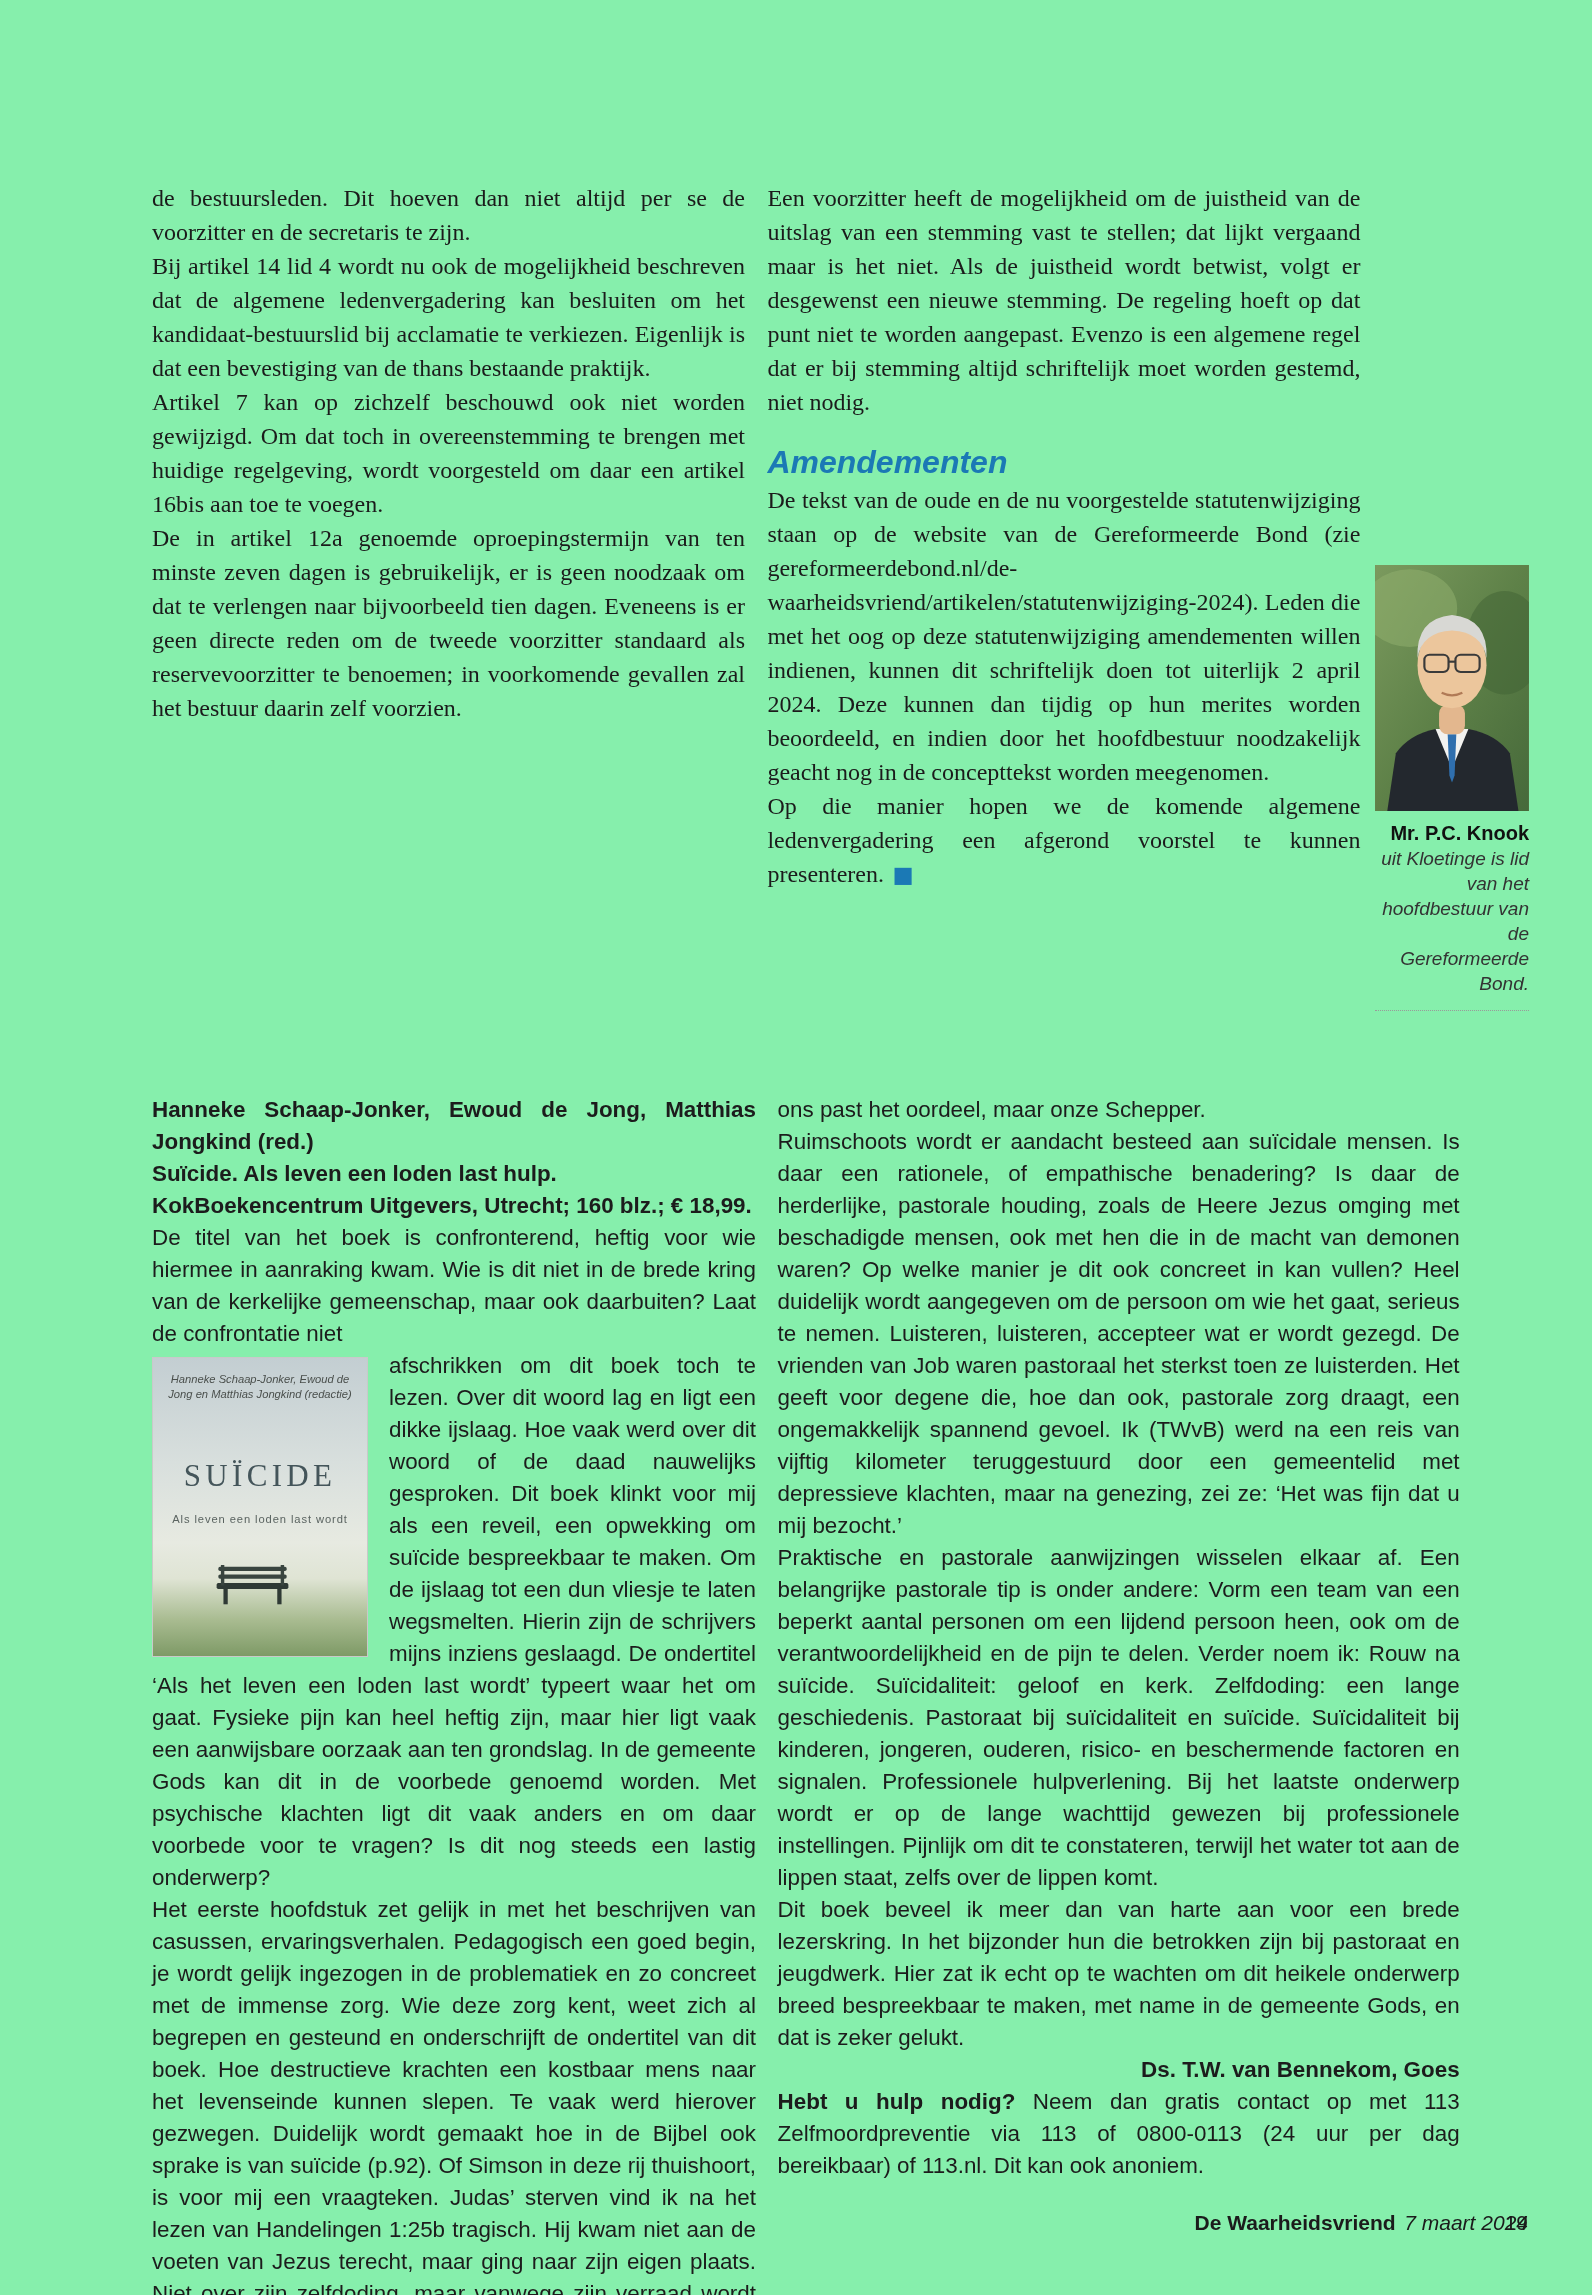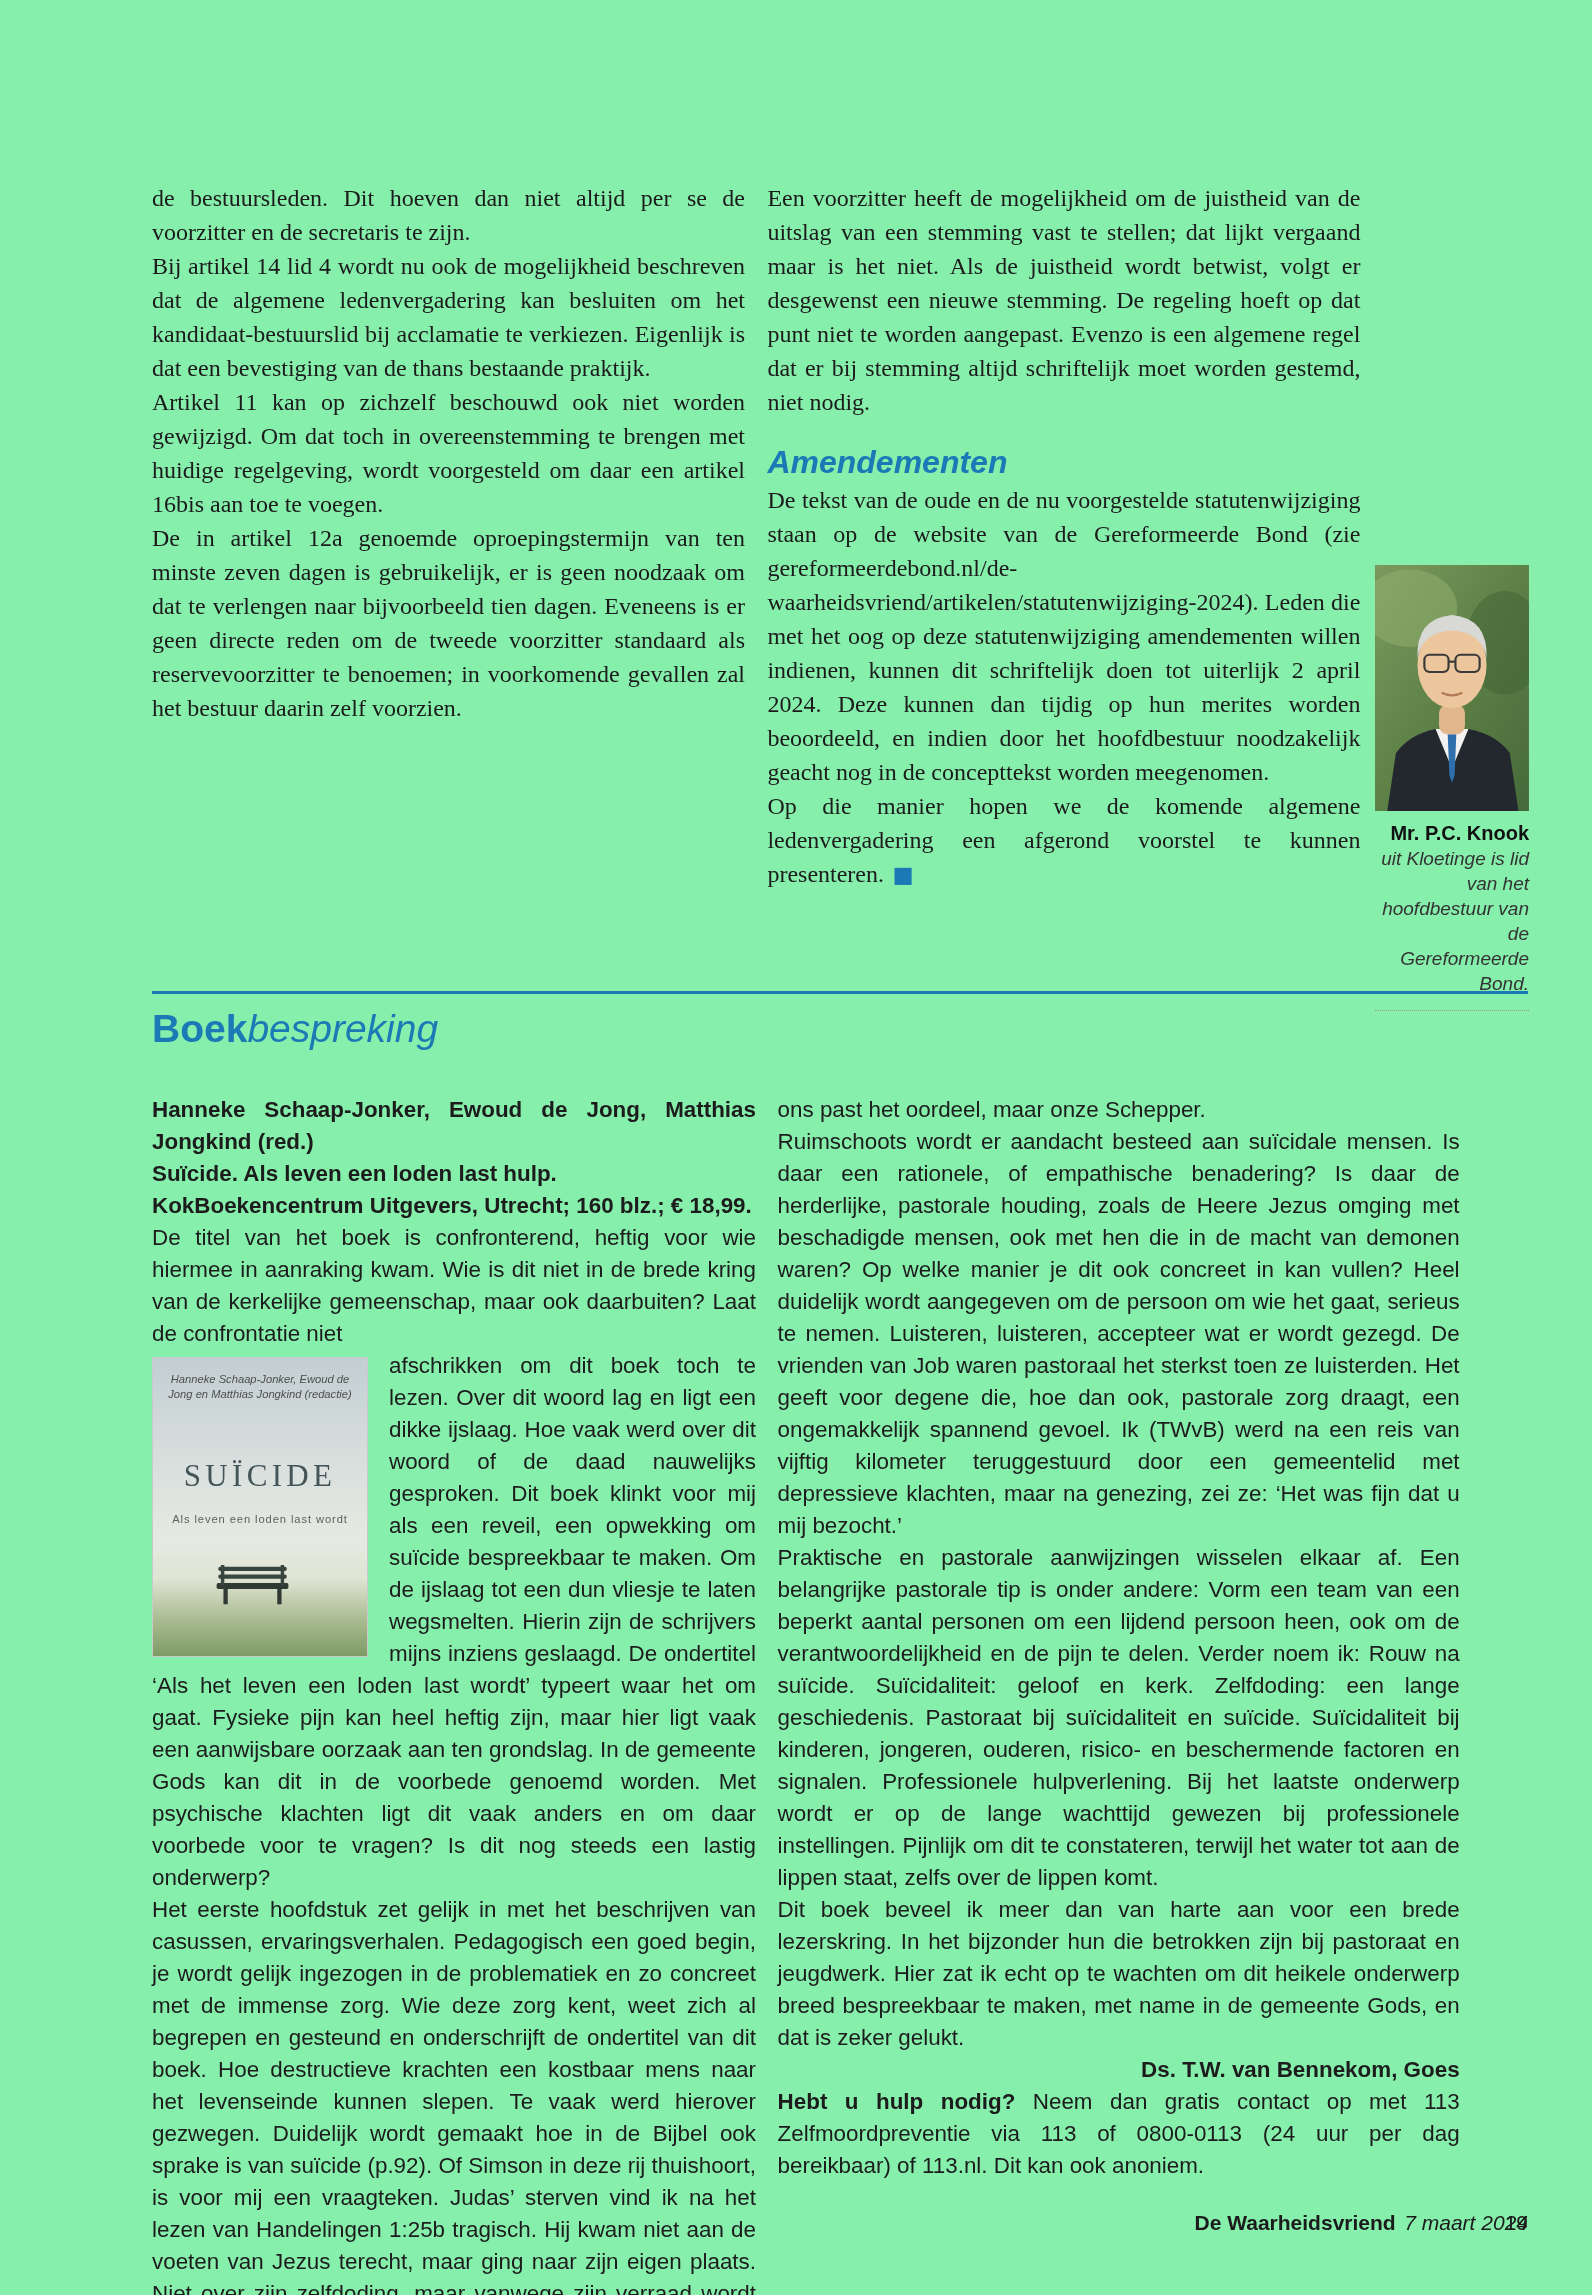--- a/index.html
+++ b/index.html
@@ -105,21 +105,21 @@
 </style>
 </head>
 <body>
 
 <div class="page">
 
   <section class="top-article">
     <div class="col">
       <p>de bestuursleden. Dit hoeven dan niet altijd per se de voorzitter en de secretaris te zijn.</p>
       <p>Bij artikel 14 lid 4 wordt nu ook de mogelijkheid beschreven dat de algemene ledenvergadering kan besluiten om het kandidaat-bestuurslid bij acclamatie te verkiezen. Eigenlijk is dat een bevestiging van de thans bestaande praktijk.</p>
-      <p>Artikel 11 kan op zichzelf beschouwd ook niet worden gewijzigd. Om dat toch in overeenstemming te brengen met huidige regelgeving, wordt voorgesteld om daar een artikel 16bis aan toe te voegen.</p>
+      <p>Artikel 7 kan op zichzelf beschouwd ook niet worden gewijzigd. Om dat toch in overeenstemming te brengen met huidige regelgeving, wordt voorgesteld om daar een artikel 16bis aan toe te voegen.</p>
       <p>De in artikel 12a genoemde oproepingstermijn van ten minste zeven dagen is gebruikelijk, er is geen noodzaak om dat te verlengen naar bijvoorbeeld tien dagen. Eveneens is er geen directe reden om de tweede voorzitter standaard als reservevoorzitter te benoemen; in voorkomende gevallen zal het bestuur daarin zelf voorzien.</p>
     </div>
     <div class="col">
       <p>Een voorzitter heeft de mogelijkheid om de juistheid van de uitslag van een stemming vast te stellen; dat lijkt vergaand maar is het niet. Als de juistheid wordt betwist, volgt er desgewenst een nieuwe stemming. De regeling hoeft op dat punt niet te worden aangepast. Evenzo is een algemene regel dat er bij stemming altijd schriftelijk moet worden gestemd, niet nodig.</p>
       <h3 class="subhead">Amendementen</h3>
       <p>De tekst van de oude en de nu voorgestelde statutenwijziging staan op de website van de Gereformeerde Bond (zie gereformeerdebond.nl/de-waarheidsvriend/artikelen/statutenwijziging-2024). Leden die met het oog op deze statutenwijziging amendementen willen indienen, kunnen dit schriftelijk doen tot uiterlijk 2 april 2024. Deze kunnen dan tijdig op hun merites worden beoordeeld, en indien door het hoofdbestuur noodzakelijk geacht nog in de concepttekst worden meegenomen.</p>
       <p><span>Op die manier hopen we de komende algemene ledenvergadering een afgerond voorstel te kunnen presenteren.</span><span class="end-square">■</span></p>
     </div>
   </section>
 
@@ -153,23 +153,20 @@
       <line x1="85" y1="112" x2="93" y2="112" stroke="#3a3a3a" stroke-width="2.5"></line>
 
       <path d="M77 148 Q89 154 101 148" fill="none" stroke="#b07a56" stroke-width="2.5"></path>
     </svg>
     <div class="photo-caption">
       <span class="photo-name">Mr. P.C. Knook</span>
       <span class="photo-caption-text">uit Kloetinge is lid van het hoofdbestuur van de Gereformeerde Bond.</span>
     </div>
   </aside>
 
-  <div class="section-header">
-    <h2 class="section-title"><span class="t-bold">Boek</span><span class="t-italic">bespreking</span></h2>
-  </div>
 
   <section class="review">
     <div class="col">
       <p class="rev-head">Hanneke Schaap-Jonker, Ewoud de Jong, Matthias Jongkind (red.)</p>
       <p class="rev-head">Suïcide. Als leven een loden last hulp.</p>
       <p class="rev-head">KokBoekencentrum Uitgevers, Utrecht; 160 blz.; € 18,99.</p>
       <p>De titel van het boek is confronterend, heftig voor wie hiermee in aanraking kwam. Wie is dit niet in de brede kring van de kerkelijke gemeenschap, maar ook daarbuiten? Laat de confrontatie niet</p>
       <div class="cover">
         <div class="cover-authors">Hanneke Schaap-Jonker, Ewoud de Jong en Matthias Jongkind (redactie)</div>
         <div class="cover-title">SUÏCIDE</div>

